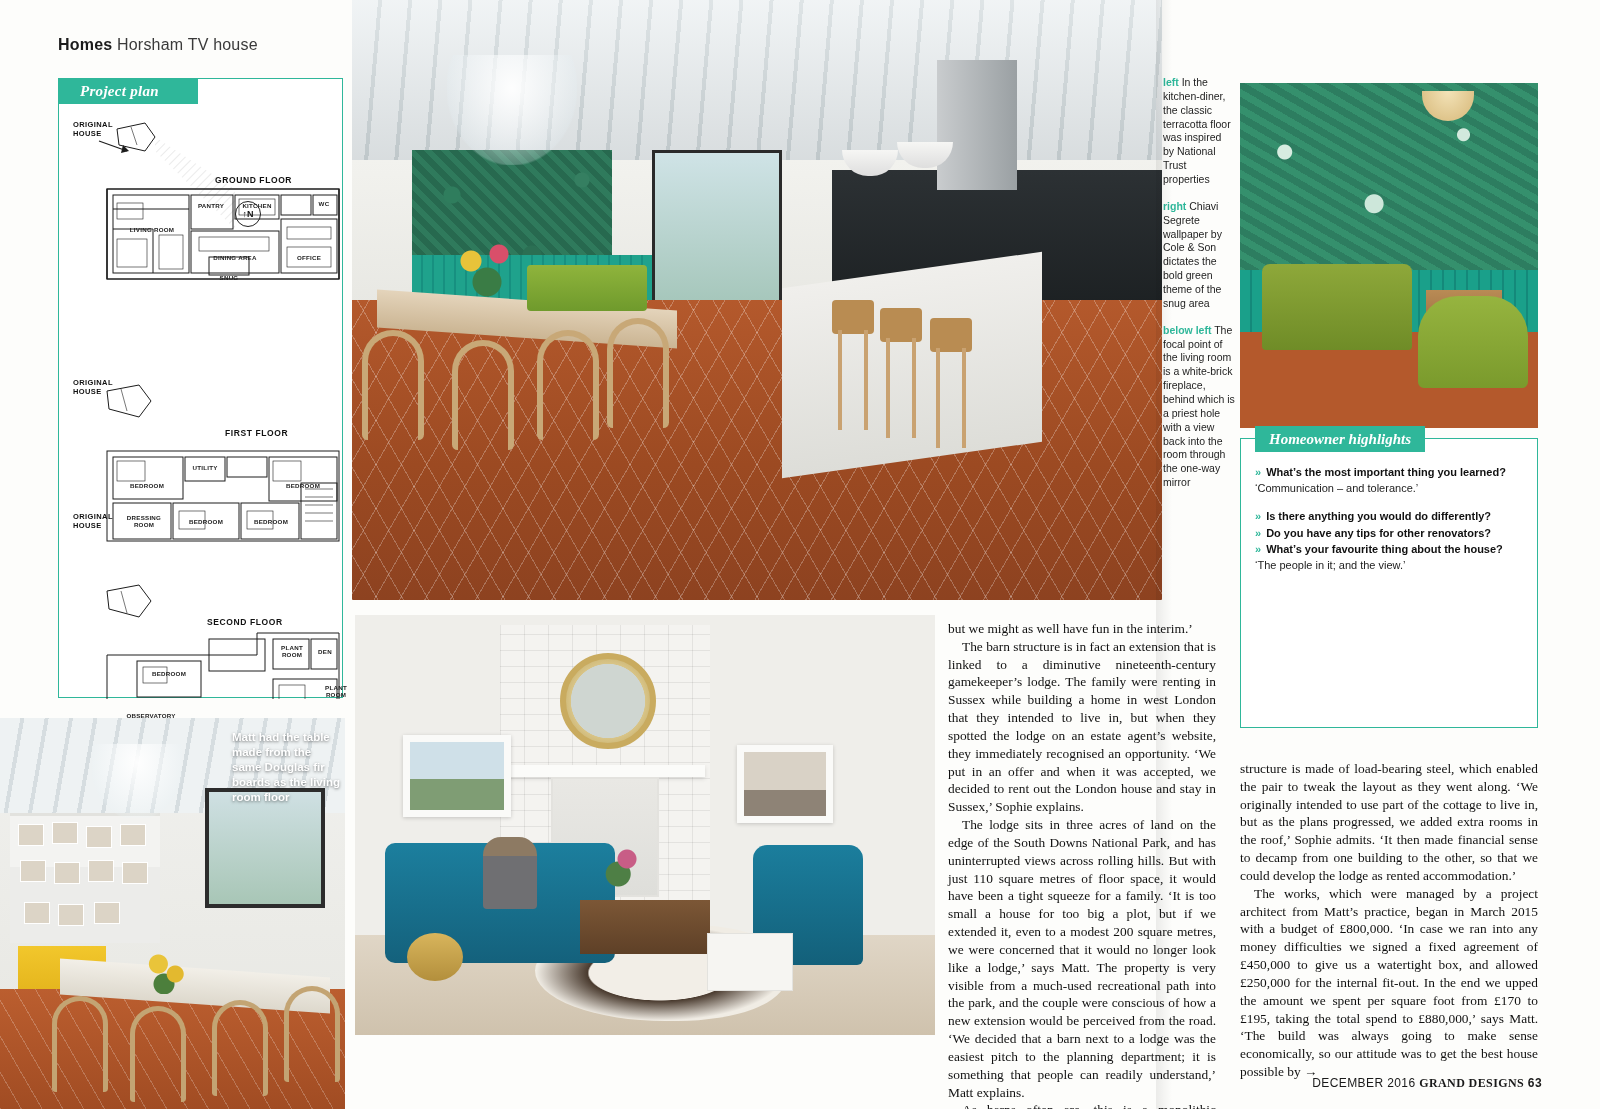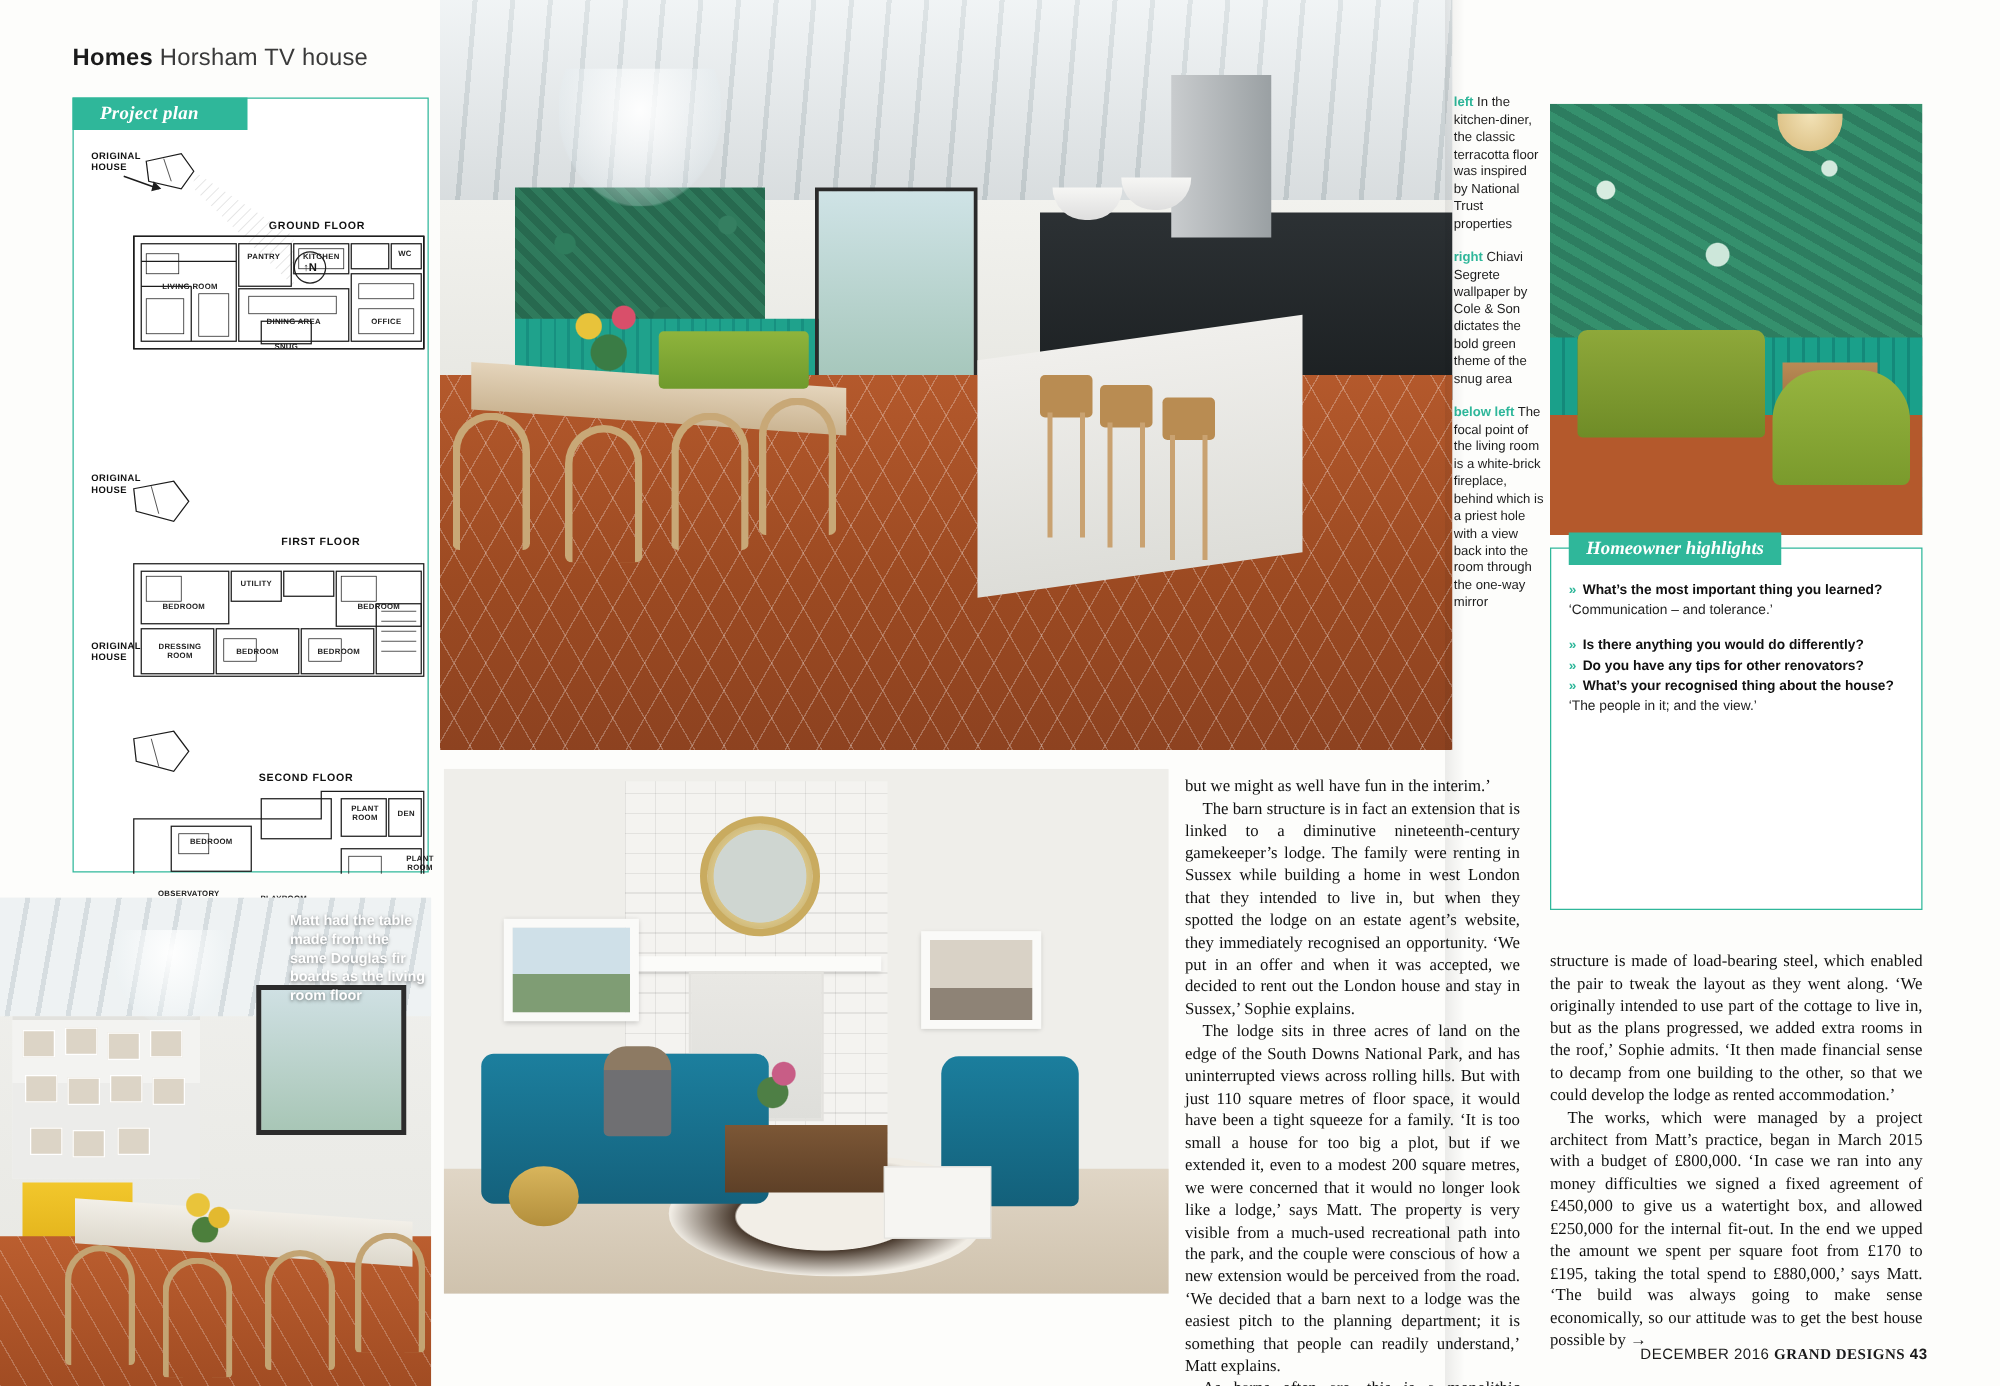--- a/index.html
+++ b/index.html
@@ -14,21 +14,21 @@
   .page {
     position:absolute; inset:0;
     background:#fdfdfb;
   }
   .photo { position:absolute; overflow:hidden; }
 
   
   .runhead {
     position:absolute; left:58px; top:36px;
     font-family:"Liberation Sans", sans-serif;
-    font-size:19px; letter-spacing:.2px; color:#1b1b1b;
+    font-size:16px; letter-spacing:.2px; color:#1b1b1b;
   }
   .runhead b { font-weight:bold; }
   .runhead span.sub { font-weight:normal; color:#3a3a3a; }
 
   
   .planbox {
     position:absolute; left:58px; top:78px; width:285px; height:620px;
     border:1.5px solid #2fb79a; background:#ffffff;
   }
   .plantab {
@@ -584,21 +584,21 @@
         <span>Is there anything you would do differently?</span>
       </p>
 
       <p class="hh-q">
         <span class="arrows">»</span>
         <span>Do you have any tips for other renovators?</span>
       </p>
 
       <p class="hh-q">
         <span class="arrows">»</span>
-        <span>What’s your recognised thing about the house?</span>
+        <span>What’s your favourite thing about the house?</span>
       </p>
       <p class="hh-a">‘The people in it; and the view.’</p>
     </div>
   </div>
 
   <div class="photo" id="photo-livingroom">
     <div style="position:absolute;inset:0;background:linear-gradient(to bottom,#f1f1ee,#e6e6e1);"></div>
     <div class="lr-ceiling"></div>
     <div class="lr-window"></div>
     <div class="lr-shelf">
@@ -653,17 +653,17 @@
   </div>
 
   <div class="col" id="col-b">
     <p class="noind">structure is made of load-bearing steel, which enabled the pair to tweak the layout as they went along. ‘We originally intended to use part of the cottage to live in, but as the plans progressed, we added extra rooms in the roof,’ Sophie admits. ‘It then made financial sense to decamp from one building to the other, so that we could develop the lodge as rented accommodation.’</p>
     <p>The works, which were managed by a project architect from Matt’s practice, began in March 2015 with a budget of £800,000. ‘In case we ran into any money difficulties we signed a fixed agreement of £450,000 to give us a watertight box, and allowed £250,000 for the internal fit-out. In the end we upped the amount we spent per square foot from £170 to £195, taking the total spend to £880,000,’ says Matt. ‘The build was always going to make sense economically, so our attitude was to get the best house possible by  →</p>
   </div>
 
   <div class="footer">
     <span>DECEMBER 2016</span>
     <span class="gd">GRAND DESIGNS</span>
-    <span class="pg">43</span>
+    <span class="pg">63</span>
   </div>
 
   <div class="spine"></div>
 </div>
 
 </body></html>

